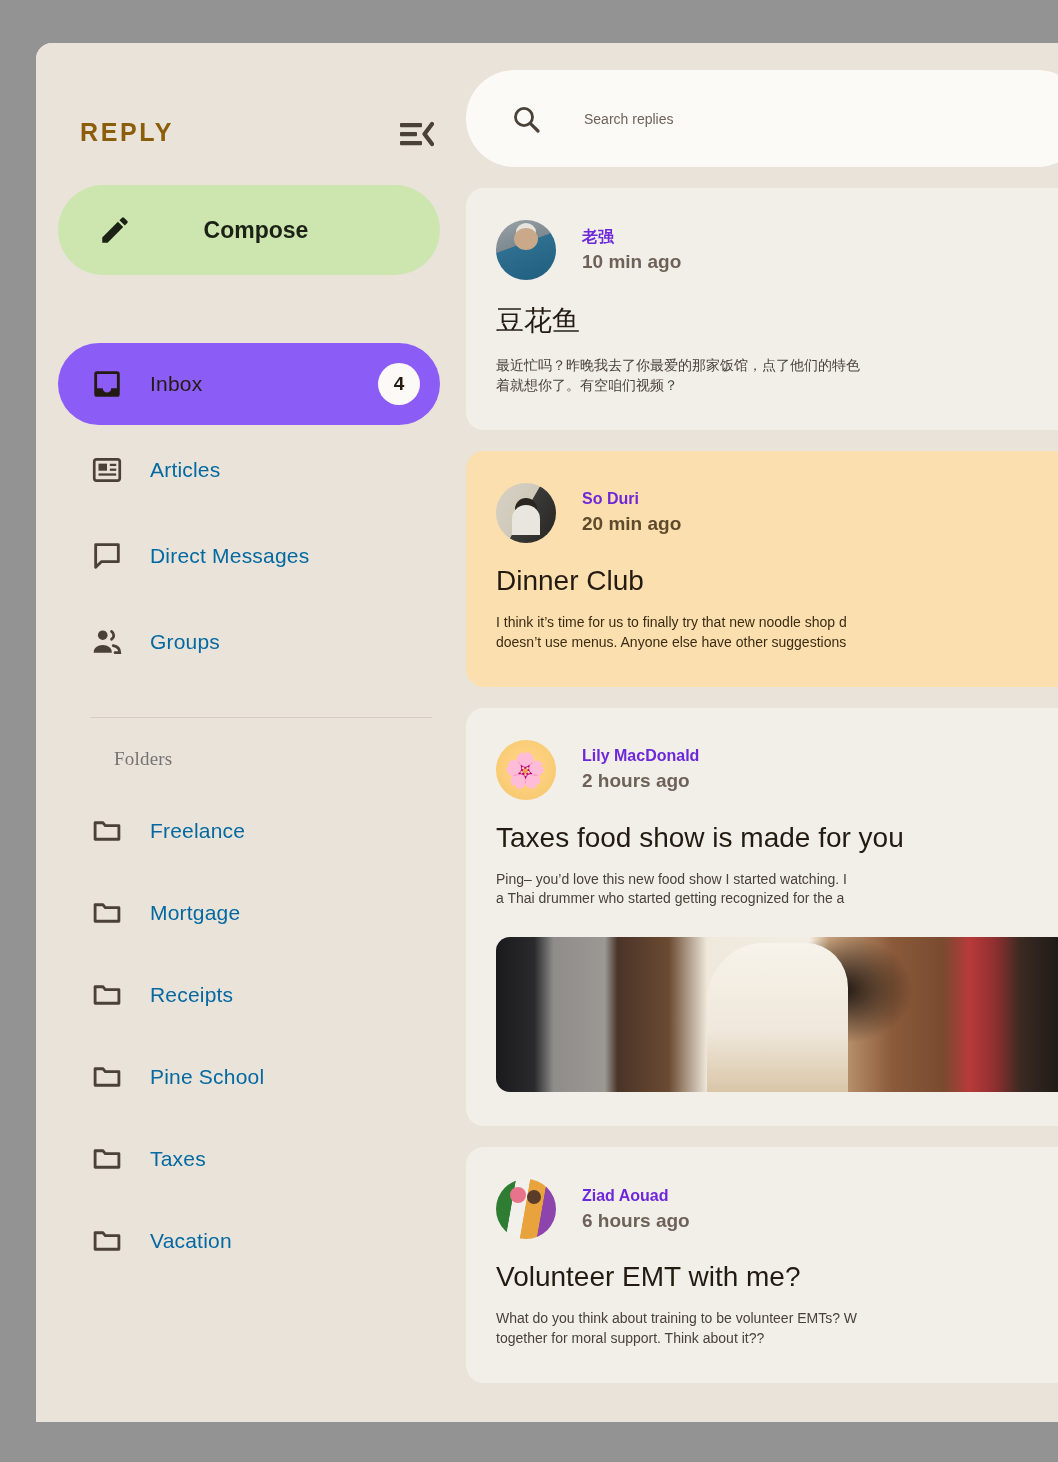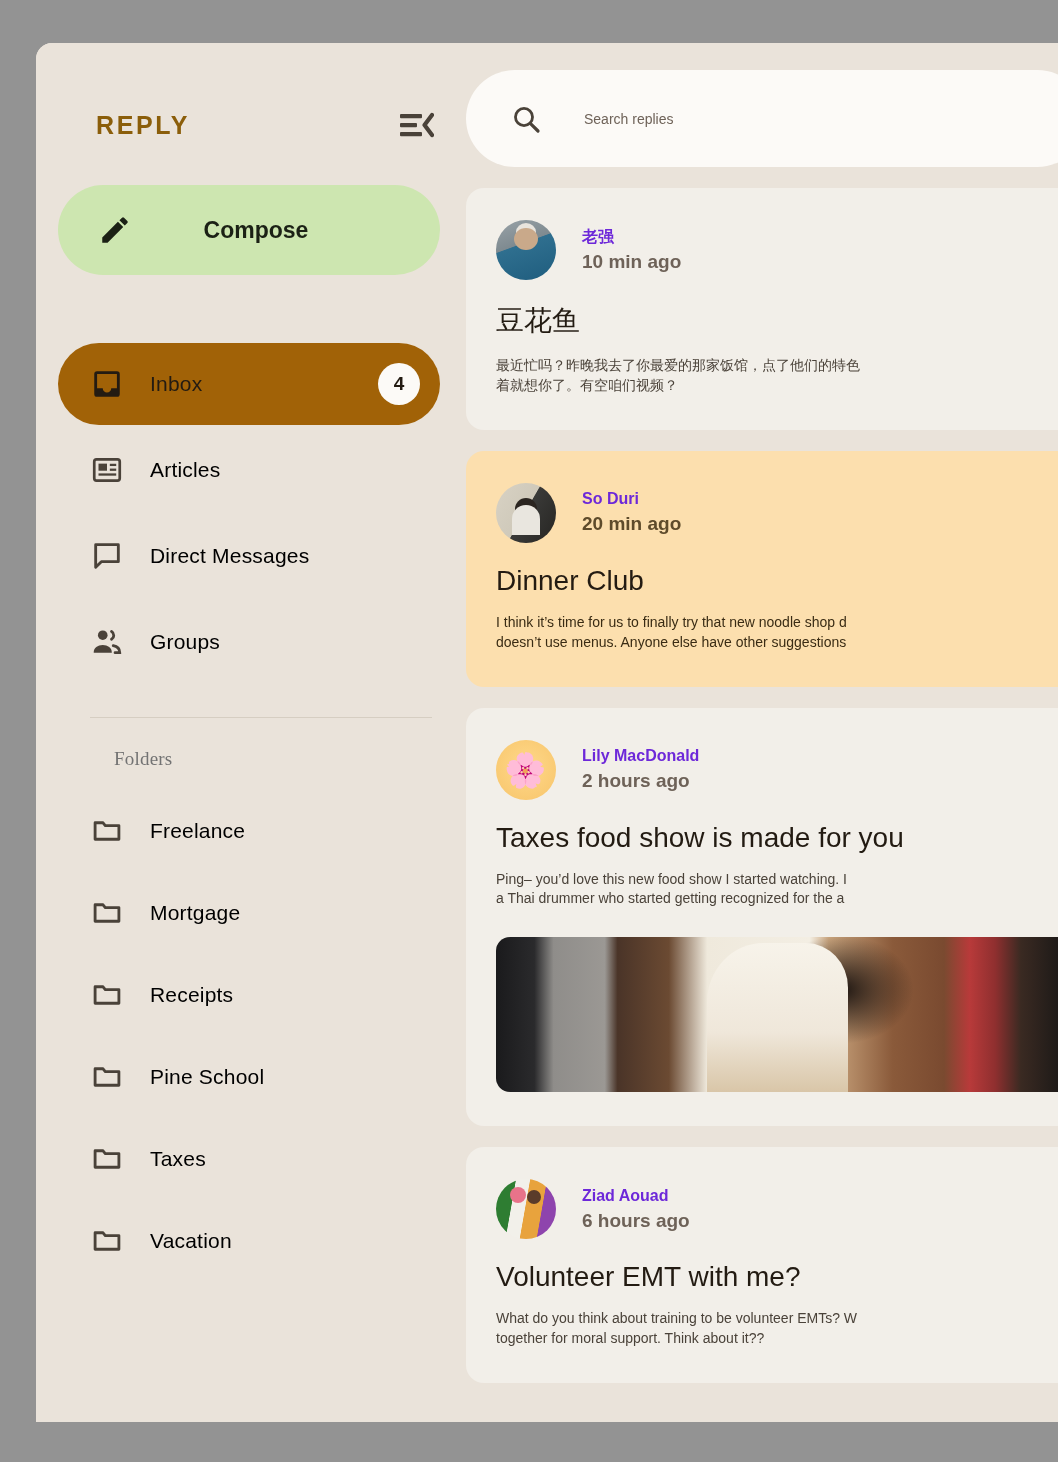--- a/index.html
+++ b/index.html
@@ -21,25 +21,24 @@
 
   
   #sidebar {
     width: 430px;
     flex: 0 0 430px;
     background: #EAE3DA;
     padding: 60px 0 0 0;
     position: relative;
   }
   .side-head {
-    display: flex; align-items: center; justify-content: space-between;
+    display: flex; align-items: flex-end; justify-content: space-between;
     padding: 0 32px 0 44px;
     height: 44px;
     margin-bottom: 38px;
-    margin-left: 16px;
   }
   .brand {
     font-size: 25px;
     font-weight: 700;
     letter-spacing: 2.6px;
     color: #8B5E0A;
   }
   .menu-ico { width: 34px; height: 26px; display:block; cursor: pointer; }
 
   .compose-btn {
@@ -60,23 +59,23 @@
 
   .nav-list { margin-top: 68px; }
   .nav-item {
     display: flex; align-items: center;
     height: 82px;
     margin: 0 26px 0 22px;
     padding-left: 32px;
     border-radius: 41px;
     cursor: pointer;
   }
-  .nav-item.active { background: #a16207; }
+  .nav-item.active { background: #8b5cf6; }
   .nav-item .nic { width: 34px; height: 34px; flex:0 0 34px; margin-right: 26px; }
-  .nav-item .nlabel { font-size: 21px; color: #000000; letter-spacing: .2px; }
+  .nav-item .nlabel { font-size: 21px; color: #0369a1; letter-spacing: .2px; }
   .nav-item.active .nlabel { color: #231B12; }
   .badge {
     margin-left: auto; margin-right: 20px;
     width: 42px; height: 42px; border-radius: 50%;
     background: #FCFAF7;
     display: flex; align-items:center; justify-content:center;
     font-size: 19px; font-weight: 700; color: #231B12;
   }
   .nav-gap { height: 4px; }
 

